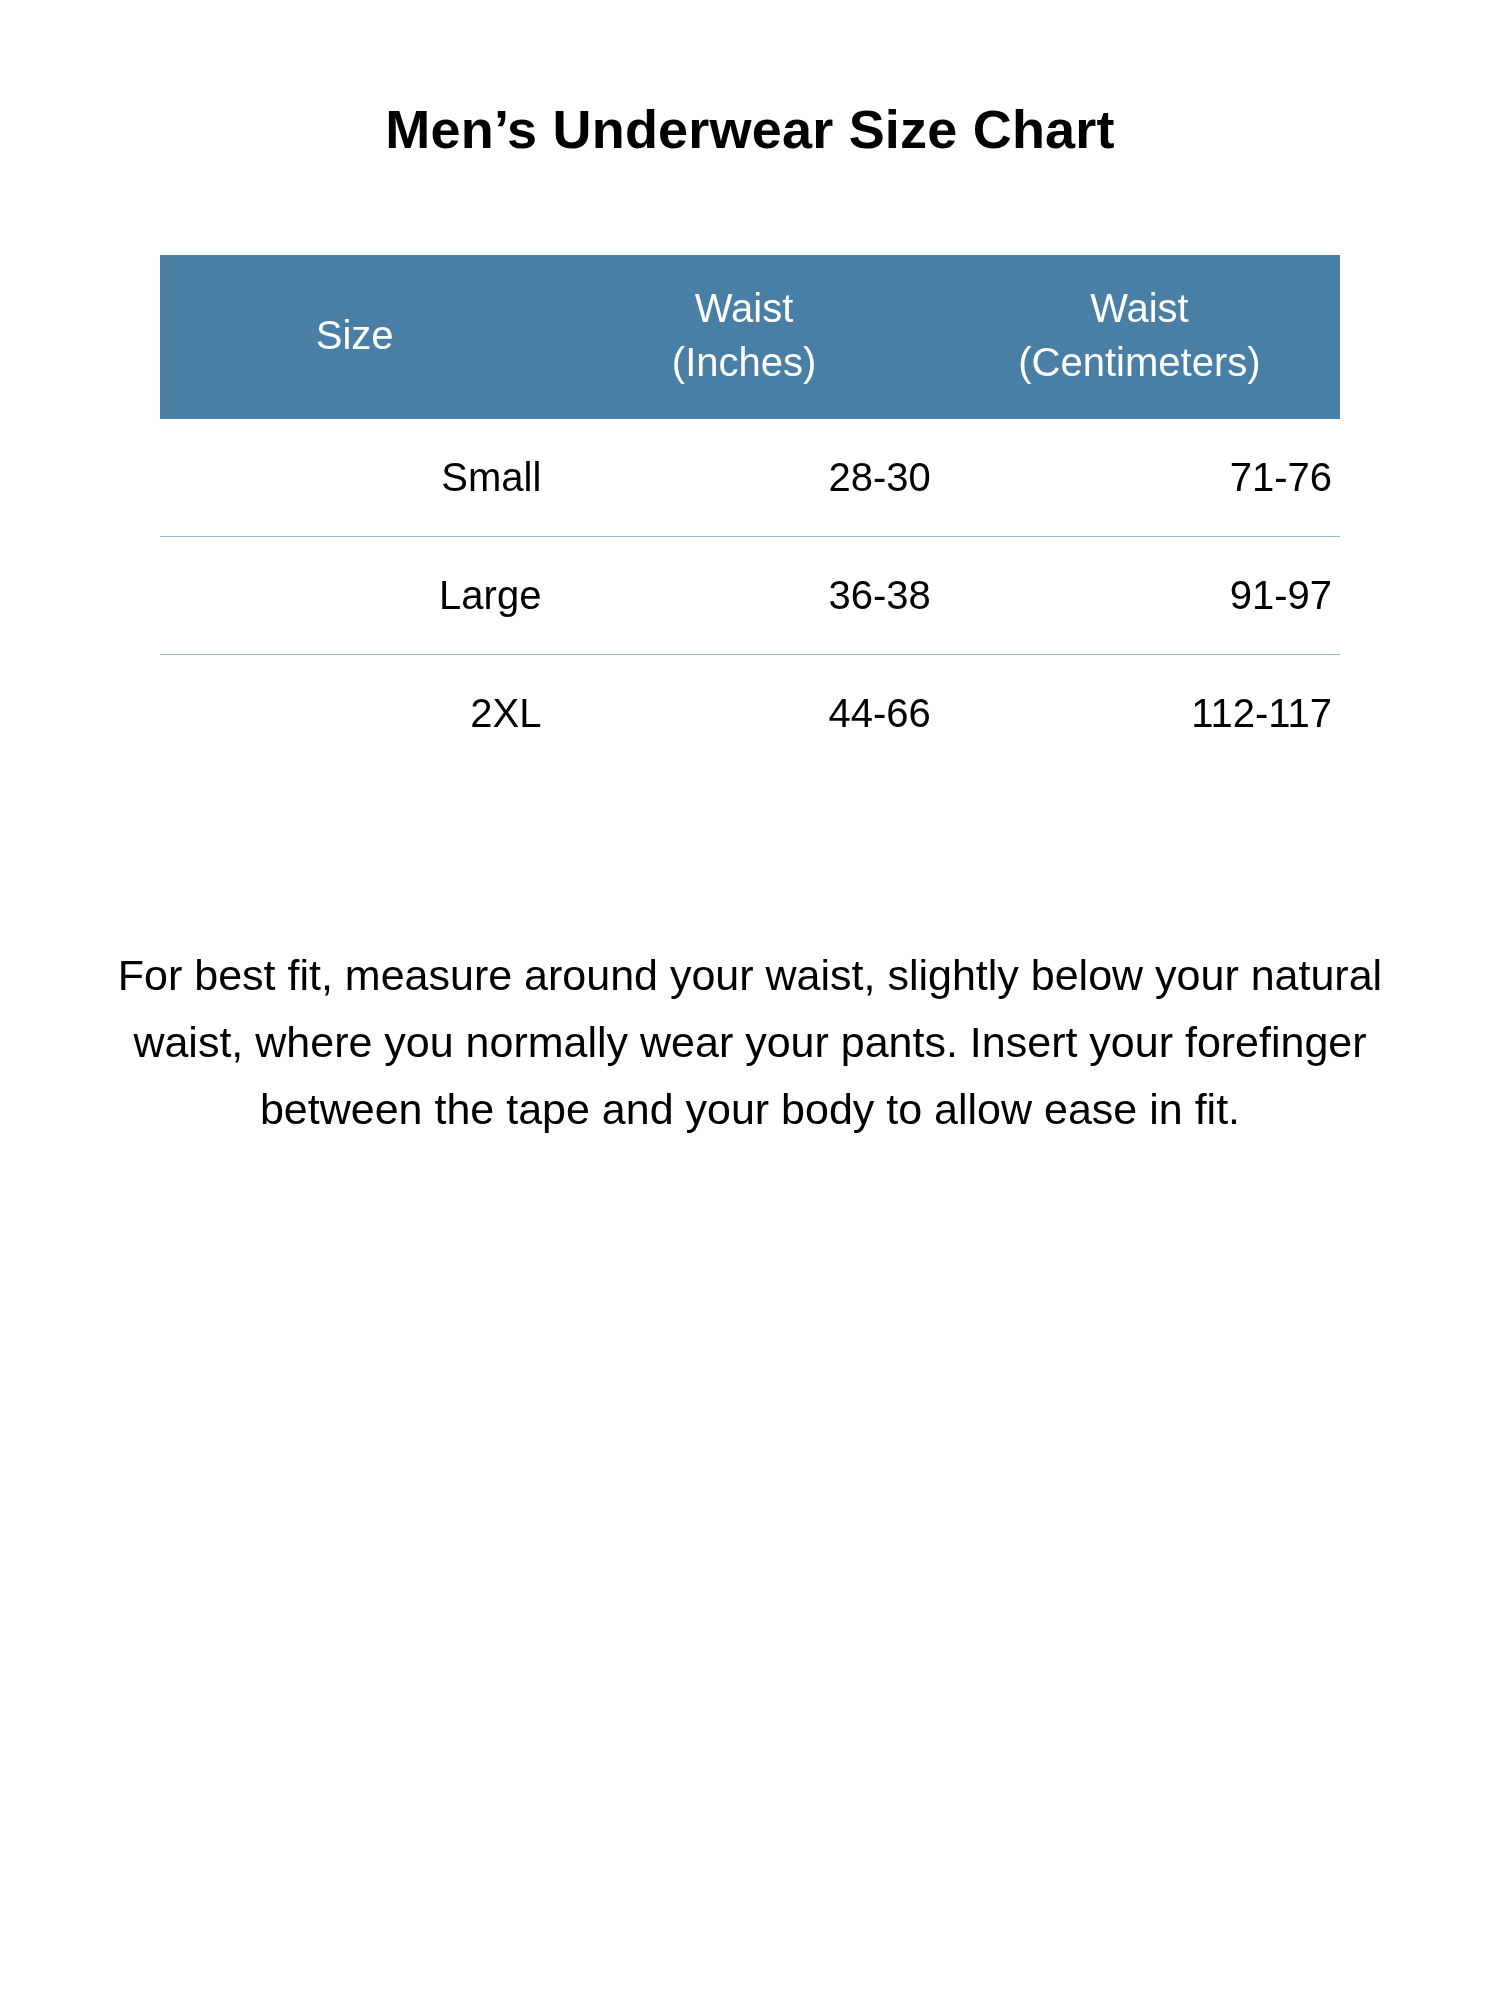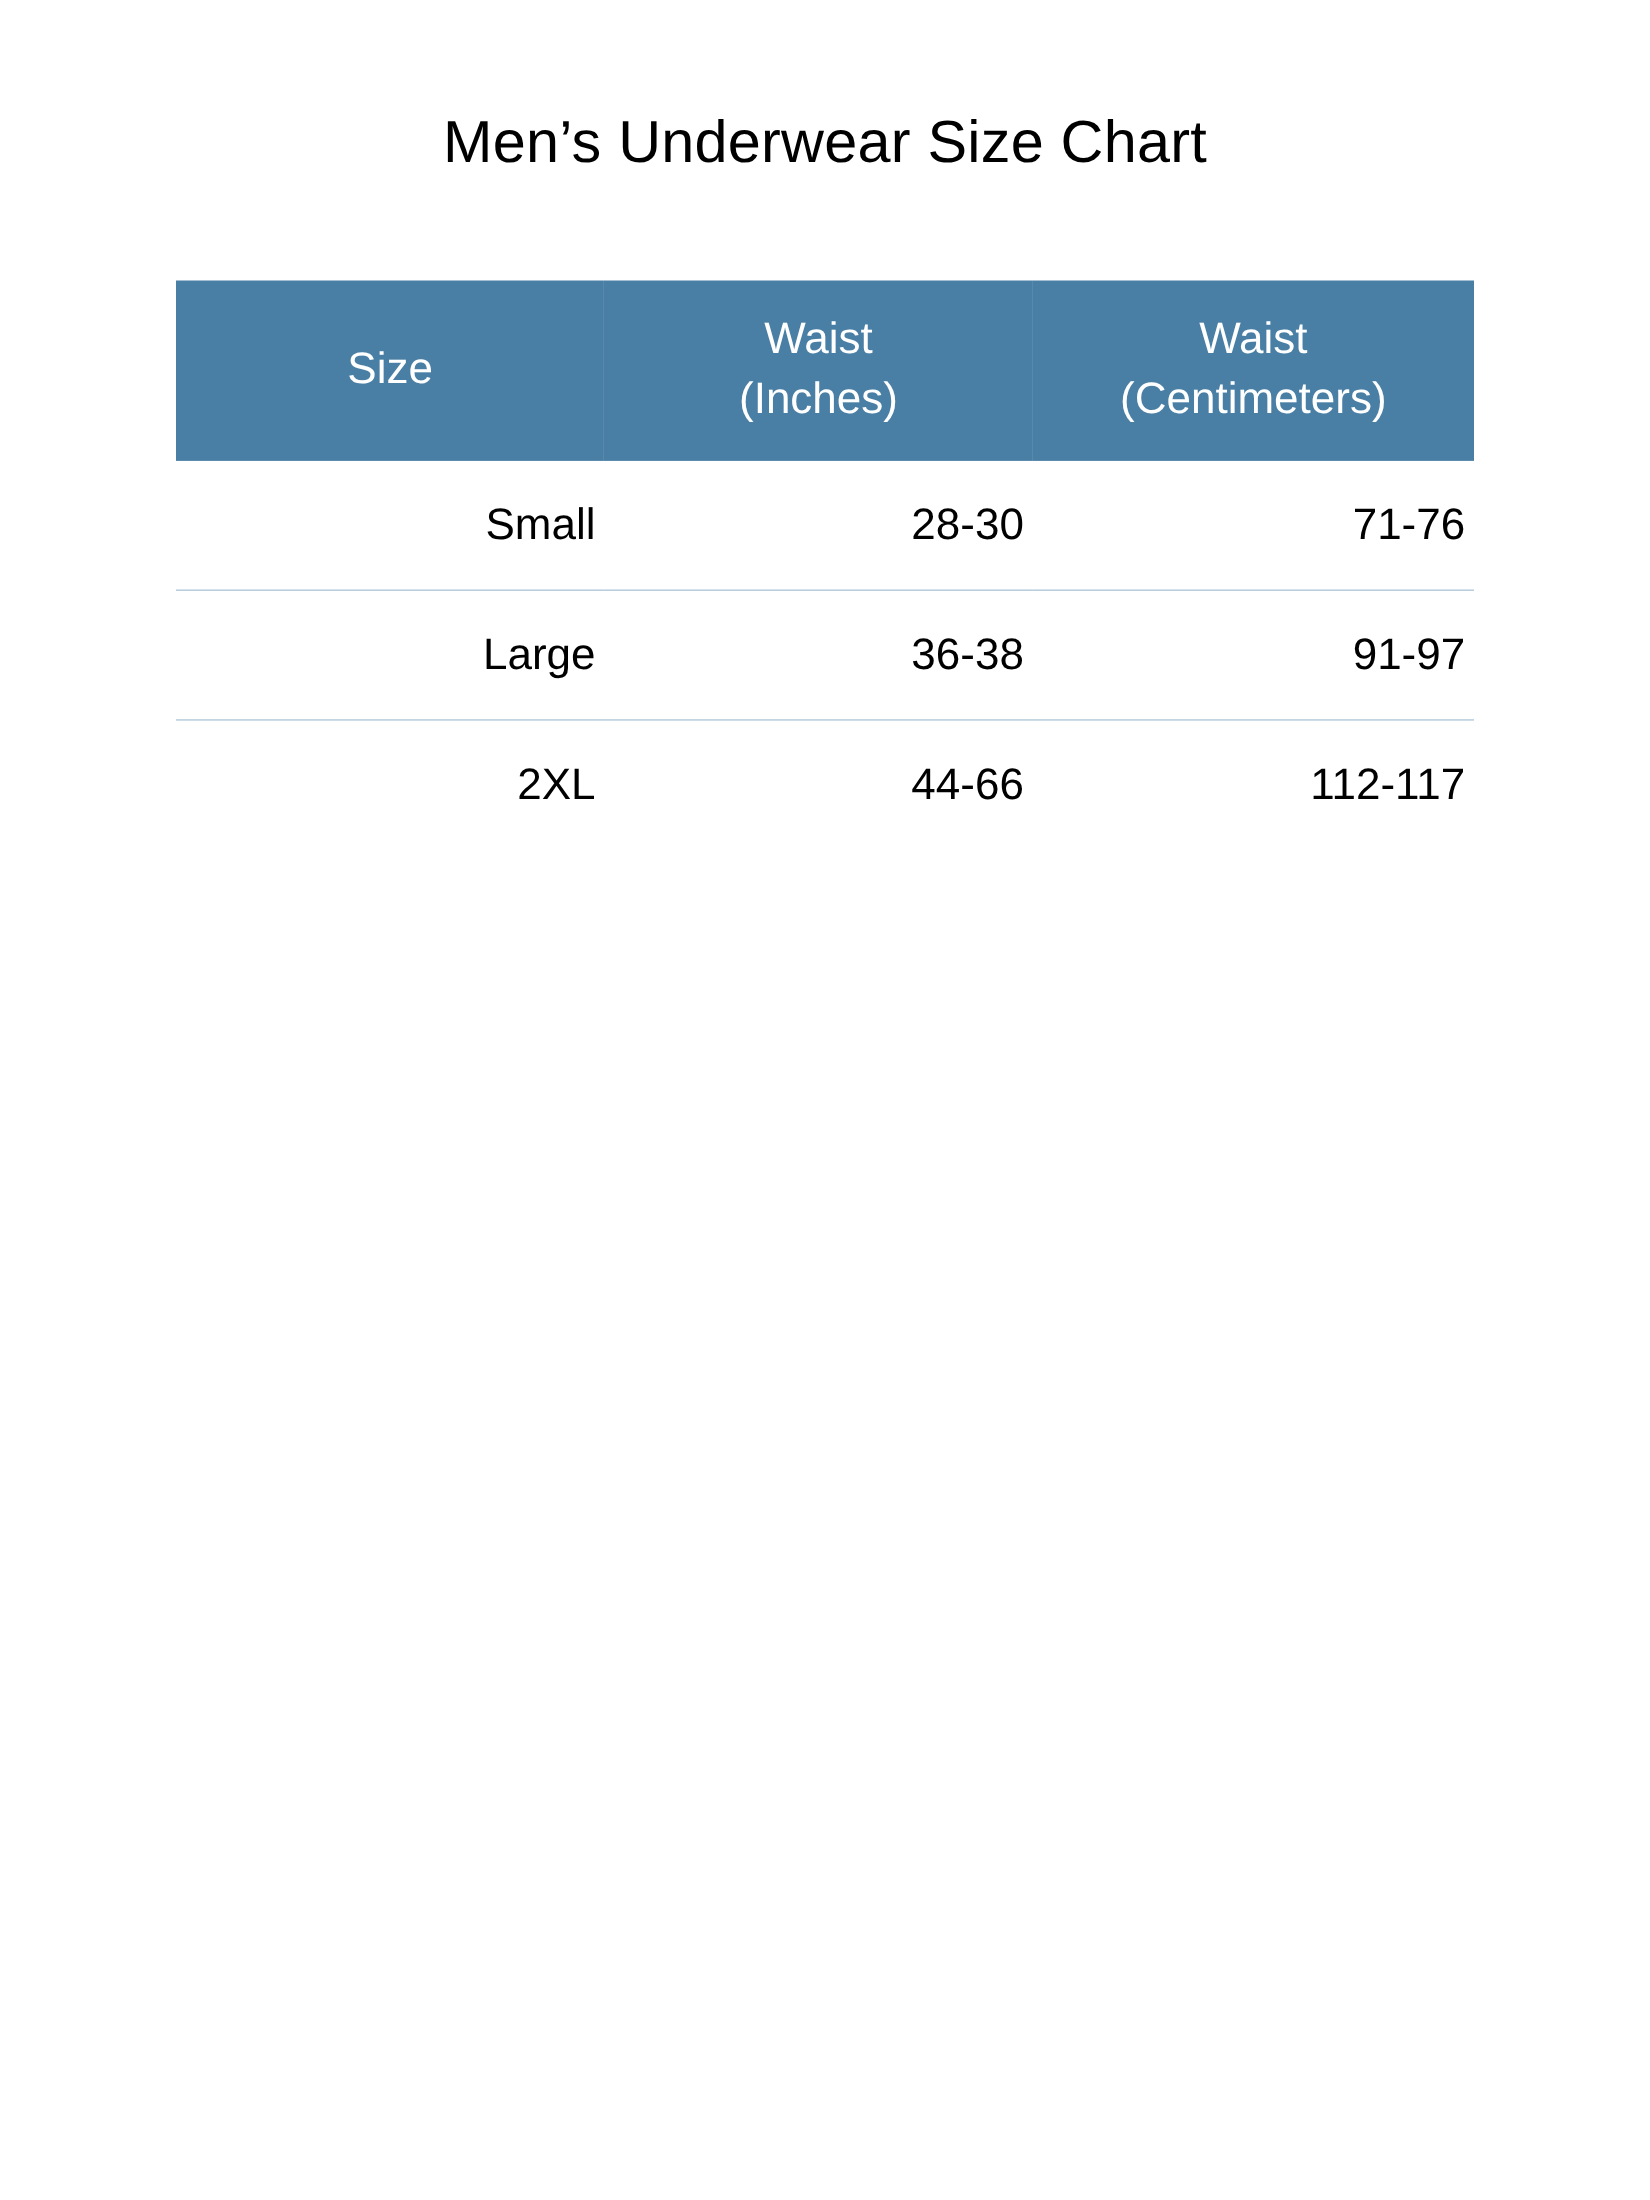--- a/index.html
+++ b/index.html
@@ -17,21 +17,21 @@
   .page {
     position: relative;
     width: 1500px;
     height: 2000px;
     box-sizing: border-box;
     padding: 0;
   }
   .title {
     text-align: center;
     font-size: 54px;
-    font-weight: 400;
+    font-weight: 700;
     line-height: 1.1;
     margin: 0;
     padding-top: 100px;
     letter-spacing: 0.2px;
   }
   .table-wrap {
     margin: 12px auto;
     margin-top: 96px;
     width: 1180px;
   }
@@ -121,14 +121,15 @@
         </tr>
         <tr>
           <td>2XL</td>
           <td>44-66</td>
           <td>112-117</td>
         </tr>
       </tbody>
     </table>
   </div>
 
+  <p class="note">For best fit, measure around your waist, slightly below your natural waist, where you normally wear your pants. Insert your forefinger between the tape and your body to allow ease in fit.</p>
 
 </div>
 
 </body></html>

